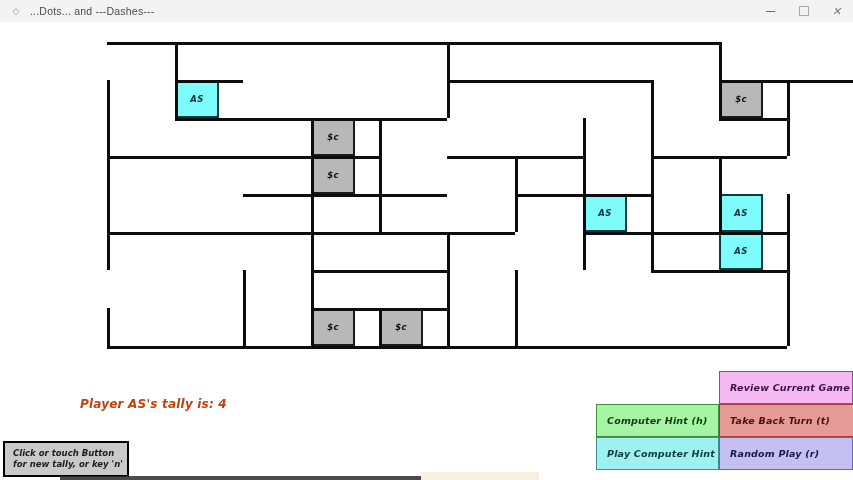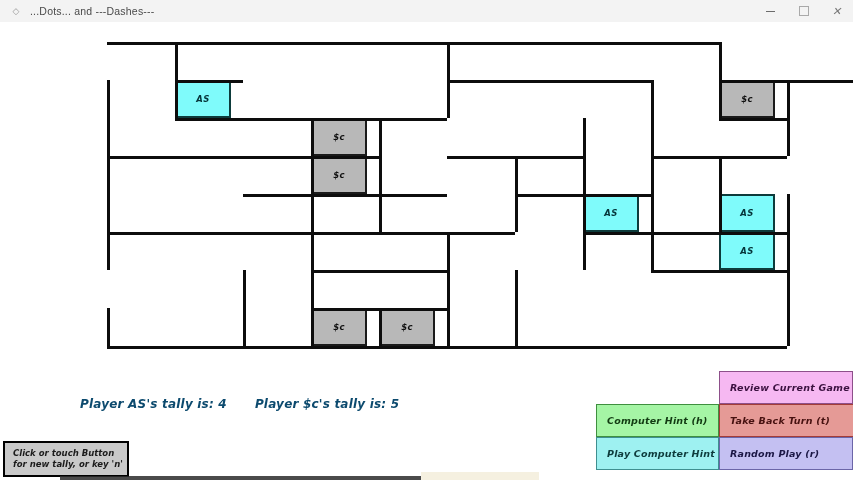--- a/index.html
+++ b/index.html
@@ -36,21 +36,21 @@
   
   #stage{
     position:absolute;left:0;top:22px;width:853px;height:458px;background:#fff;
   }
 
   #board{
     position:absolute;left:107px;top:20px;width:680px;height:304px;
   }
   
   .cell{
-    position:absolute;width:56px;height:38px;box-sizing:border-box;
+    position:absolute;width:44px;height:38px;box-sizing:border-box;
     border:2px solid #1a1a1a;
     display:flex;align-items:center;justify-content:center;
     font-family:"DejaVu Sans", sans-serif;
     font-size:8.5px;font-weight:bold;font-style:italic;color:#111;
     letter-spacing:.3px;
   }
   .cell.AS{background:#7ffbfb;border-color:#0d3b3b;color:#06353a;}
   .cell.SC{background:#b8b8b8;border-color:#1a1a1a;color:#111;}
 
   
@@ -64,21 +64,21 @@
     font-family:"DejaVu Sans", sans-serif;
     font-size:12.5px;font-weight:bold;font-style:italic;color:#111;
     letter-spacing:.2px;white-space:nowrap;
   }
   #tally-row{
     position:absolute;left:80px;top:375px;
     display:flex;gap:28px;white-space:nowrap;
   }
   #tally-row div{
     font-family:"DejaVu Sans", sans-serif;
-    font-size:12px;font-weight:bold;font-style:italic;color:#0c4a6e;
+    font-size:12px;font-weight:bold;font-style:italic;color:#c2410c;
     letter-spacing:.2px;
   }
 
   
   #newgame{
     position:absolute;left:3px;top:419px;width:126px;height:36px;
     box-sizing:border-box;background:#c9c9c9;
     border:2px solid #000000;
     display:flex;flex-direction:column;justify-content:center;
     padding-left:8px;
@@ -220,21 +220,20 @@
       <div class="wall wv" style="left: 272px; top: 266px; height: 38px;"></div>
       <div class="wall wv" style="left: 340px; top: 266px; height: 38px;"></div>
       <div class="wall wv" style="left: 408px; top: 228px; height: 76px;"></div>
       <div class="wall wv" style="left: 680px; top: 228px; height: 76px;"></div>
       <div class="wall wv" style="left: 0px; top: 266px; height: 38px;"></div>
     </div>
 
 
   <div id="tally-row">
     <div>Player AS's tally is: 4</div>
-    <div>Player $c's tally is: 5</div>
   </div>
 
   <div id="newgame">
     <span>Click or touch Button</span>
     <span>for new tally, or key 'n'</span>
   </div>
 
   <div class="abtn" id="btn-review">Review Current Game (c)</div>
   <div class="abtn" id="btn-hint">Computer Hint (h)</div>
   <div class="abtn" id="btn-takeback">Take Back Turn (t)</div>

